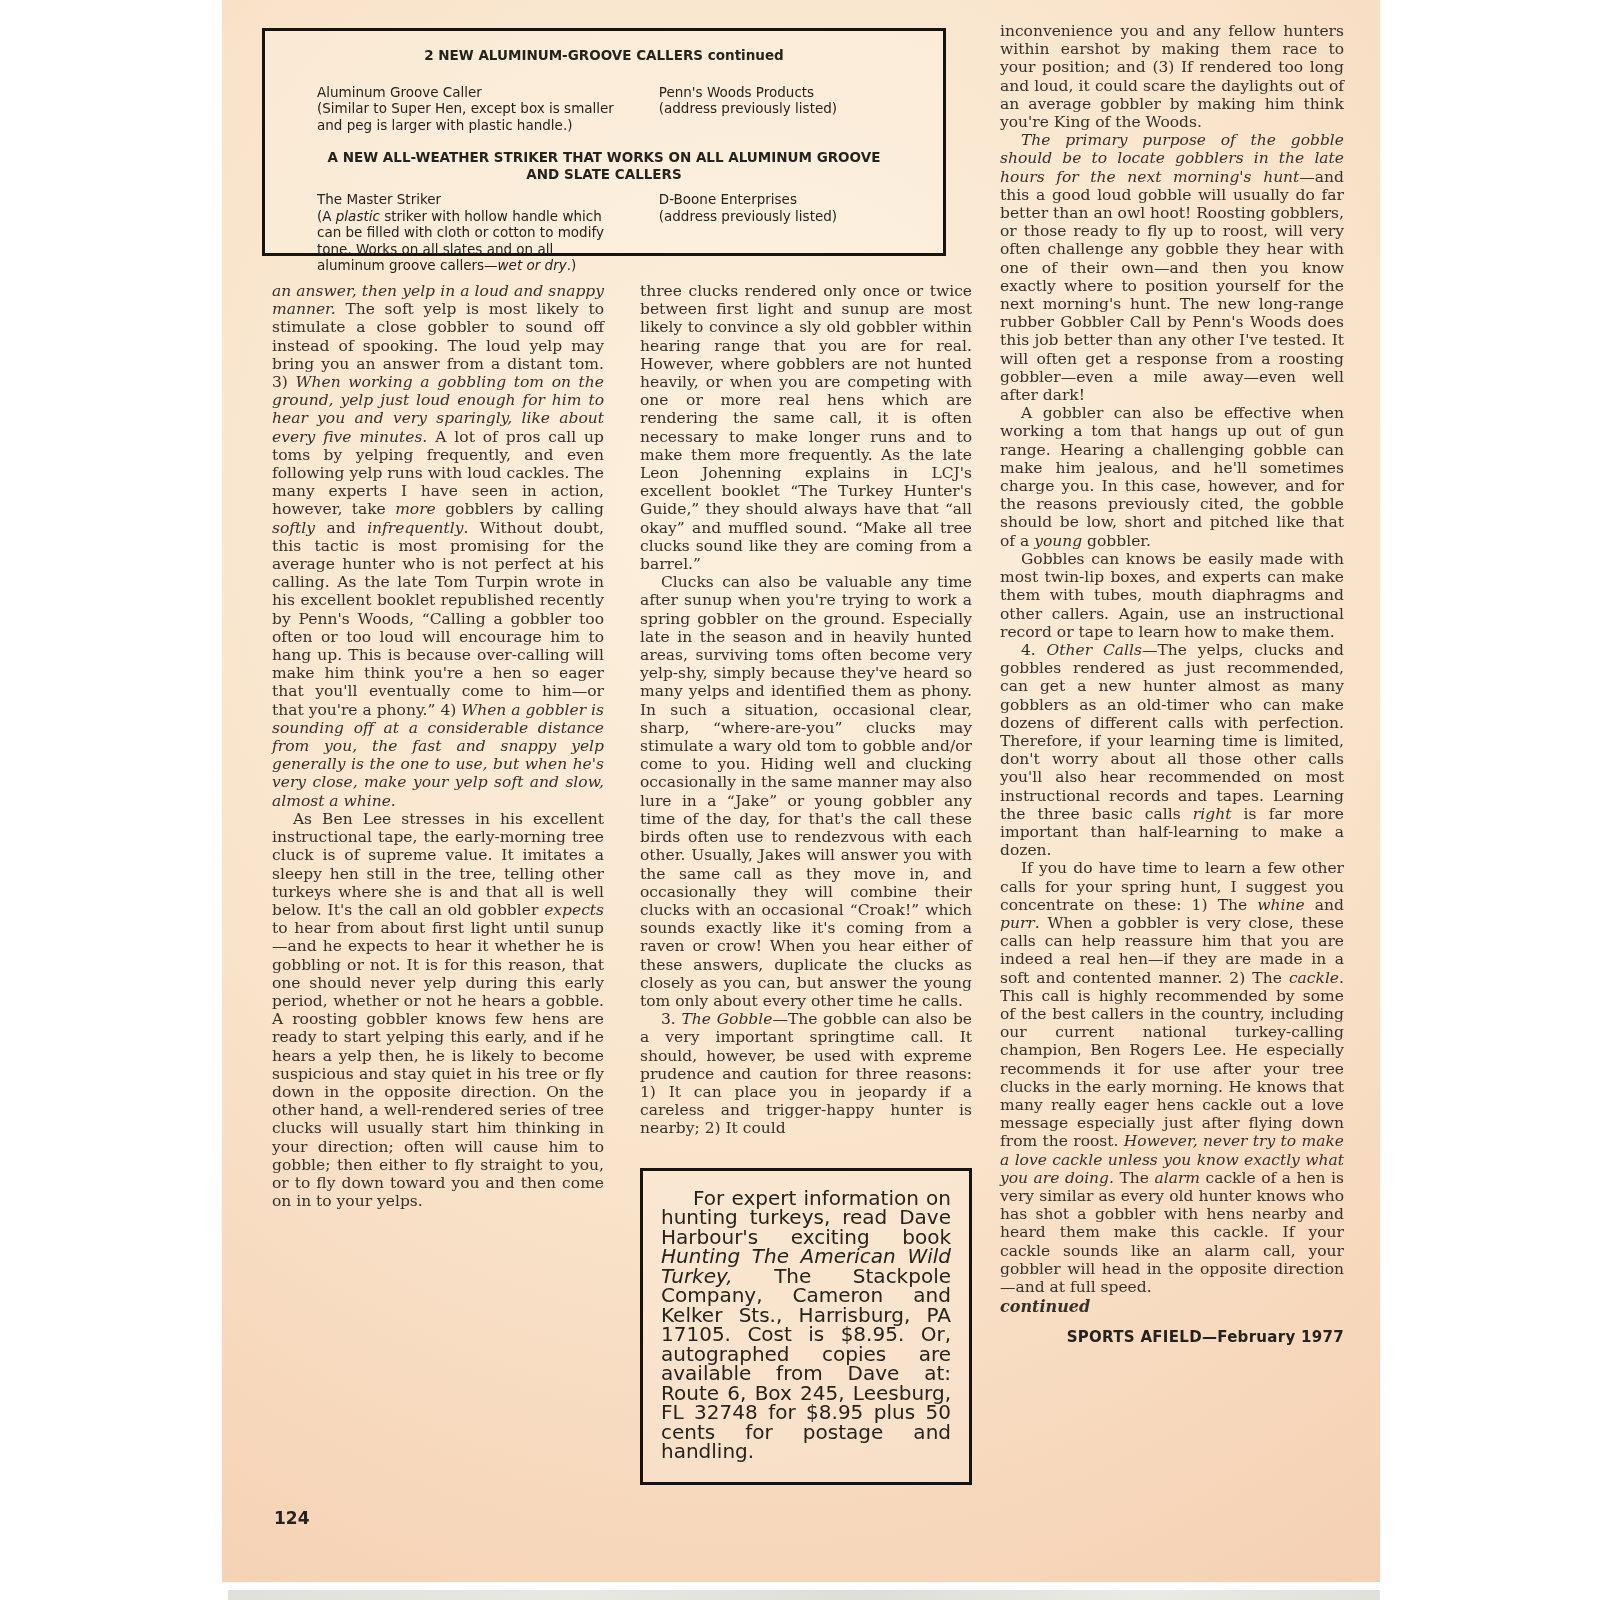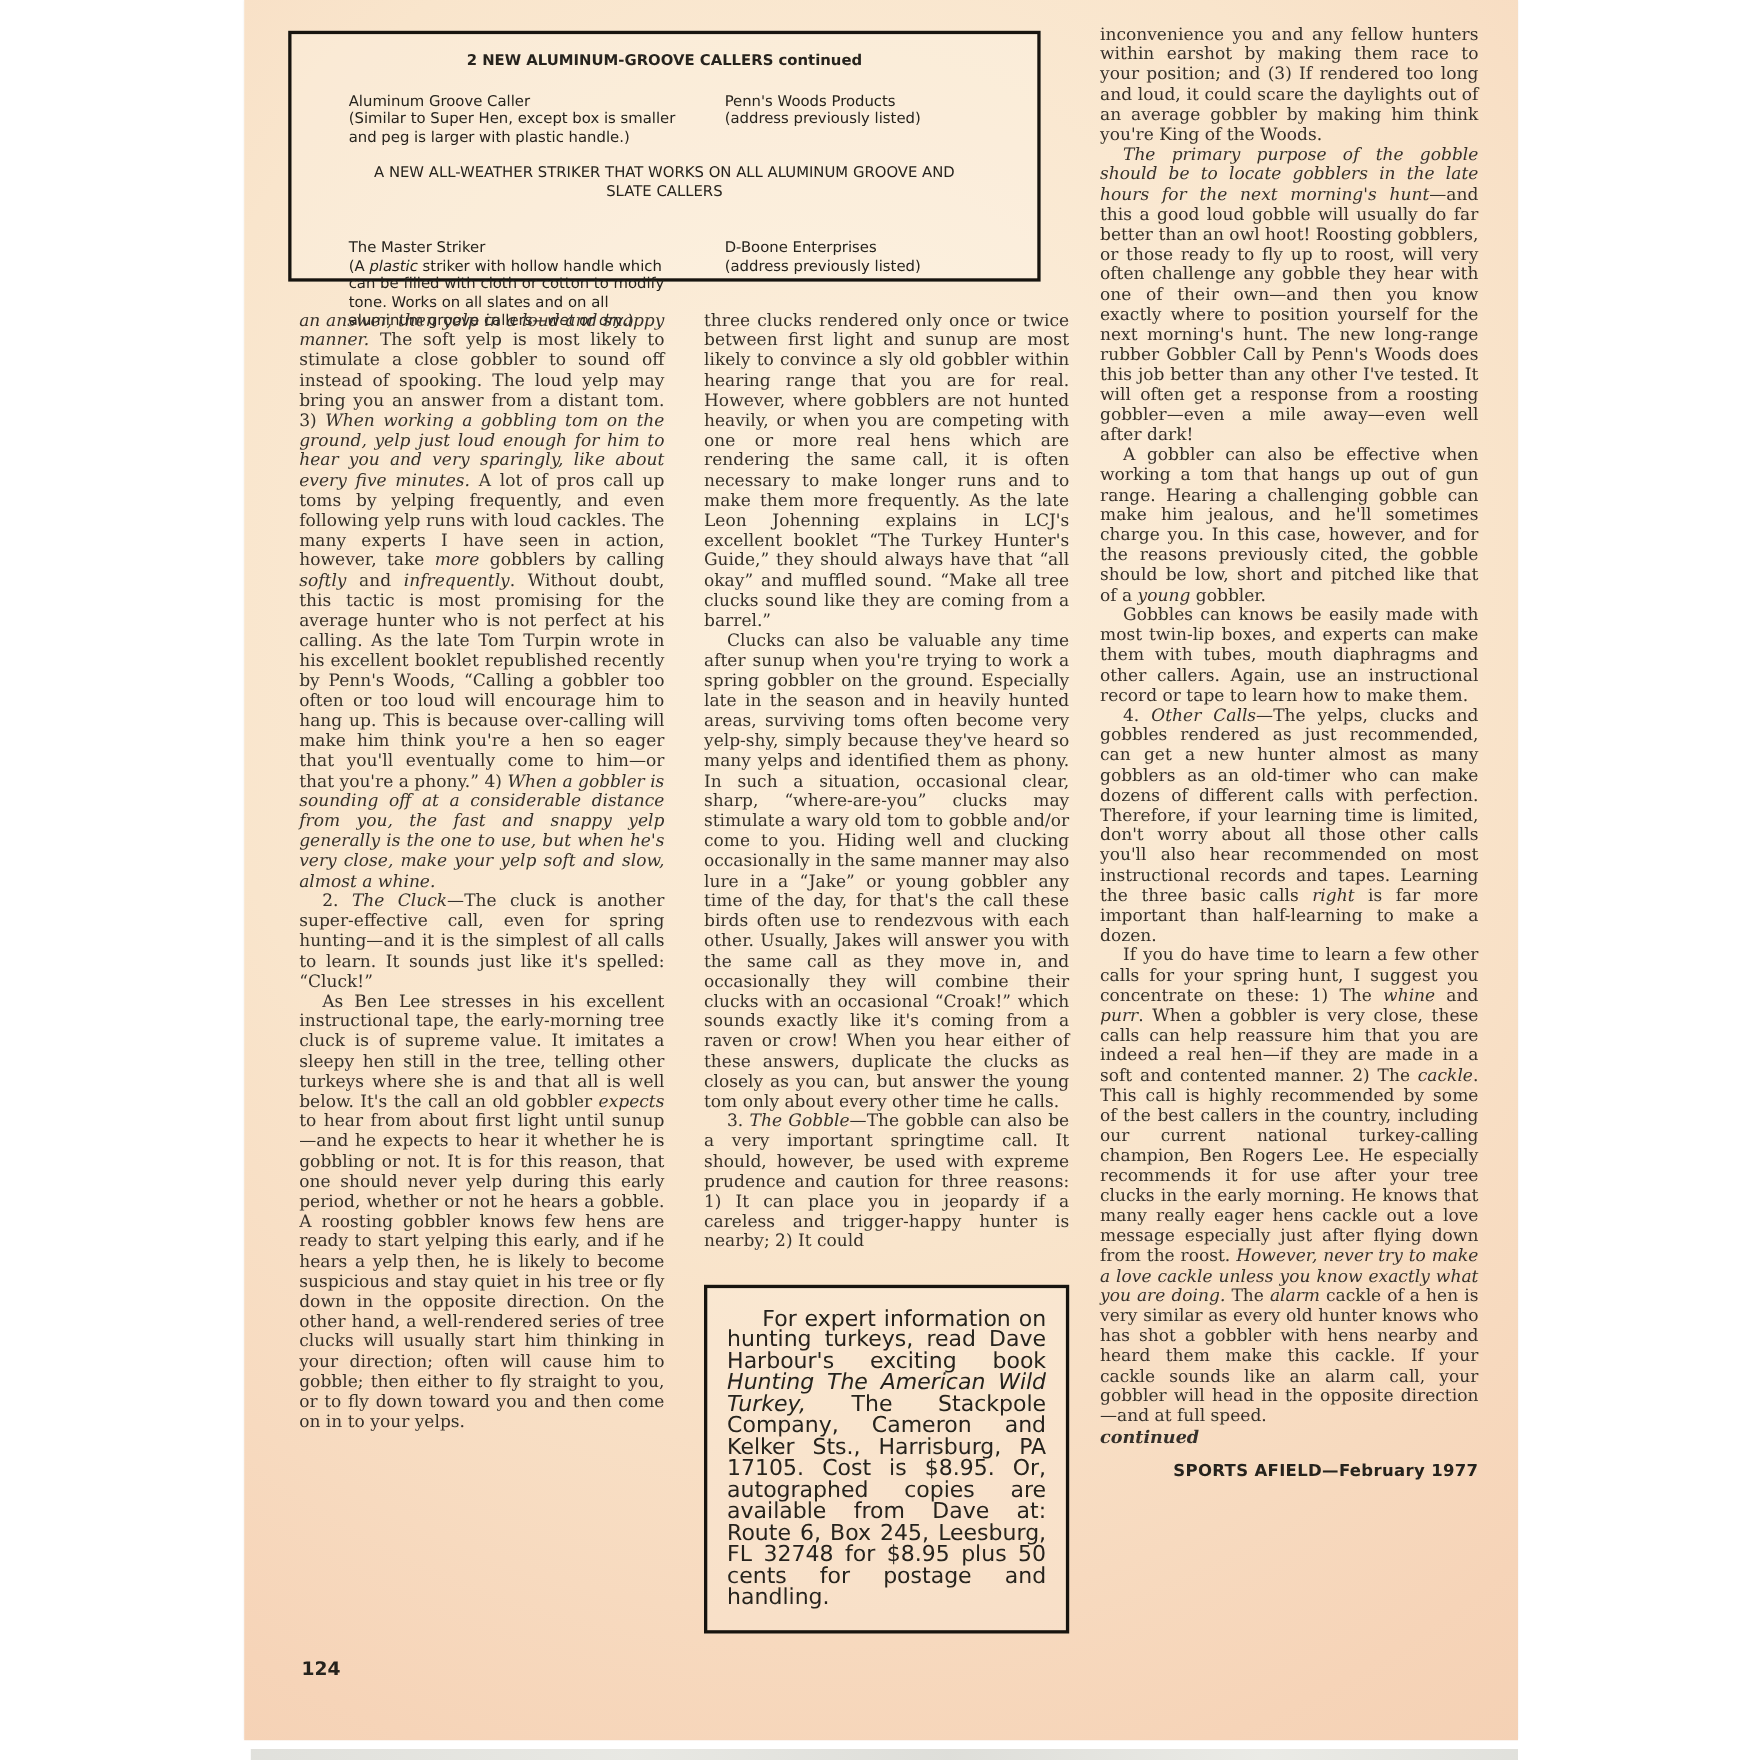--- a/index.html
+++ b/index.html
@@ -27,21 +27,21 @@
     border:3px solid #17140f;
     background:rgba(255,250,242,0.25);
     font-family:"DejaVu Sans","Liberation Sans",sans-serif;
     font-size:13.5px;line-height:16.5px;color:#26231d;
     padding:14px 26px;box-sizing:border-box;
   }
   .tb-title{font-weight:bold;text-align:center;font-size:13.5px;margin:2px 0 20px 0;}
   .tb-row{display:flex;margin:0 0 14px 26px;}
   .tb-cell-l{width:330px;}
   .tb-cell-r{width:260px;padding-left:14px;}
-  .tb-subtitle{font-weight:normal;text-align:center;margin:16px 30px 34px 30px;line-height:17px;}
+  .tb-subtitle{font-weight:bold;text-align:center;margin:16px 30px 8px 30px;line-height:17px;}
   
   .col{
     position:absolute;
     font-size:15.5px;line-height:18.2px;
     text-align:justify;
     color:#35302a;
   }
   .col1{left:50px;top:282px;width:332px;}
   .col2{left:418px;top:282px;width:332px;}
   .col3{left:778px;top:22px;width:344px;}
@@ -89,21 +89,20 @@
     <div class="tb-subtitle">A NEW ALL-WEATHER STRIKER THAT WORKS ON ALL ALUMINUM GROOVE AND SLATE CALLERS</div>
     <div class="tb-row">
       <div class="tb-cell-l">The Master Striker<br>(A <i>plastic</i> striker with hollow handle which<br>can be filled with cloth or cotton to modify<br>tone. Works on all slates and on all<br>aluminum groove callers—<i>wet or dry</i>.)</div>
       <div class="tb-cell-r">D-Boone Enterprises<br>(address previously listed)</div>
     </div>
   </div>
 
   <div class="col col1">
     <div>
         <p class="para cont"><i>an answer, then yelp in a loud and snappy manner.</i> The soft yelp is most likely to stimulate a close gobbler to sound off instead of spooking. The loud yelp may bring you an answer from a distant tom. 3) <i>When working a gobbling tom on the ground, yelp just loud enough for him to hear you and very sparingly, like about every five minutes.</i> A lot of pros call up toms by yelping frequently, and even following yelp runs with loud cackles. The many experts I have seen in action, however, take <i>more</i> gobblers by calling <i>softly</i> and <i>infrequently</i>. Without doubt, this tactic is most promising for the average hunter who is not perfect at his calling. As the late Tom Turpin wrote in his excellent booklet republished recently by Penn's Woods, “Calling a gobbler too often or too loud will encourage him to hang up. This is because over-calling will make him think you're a hen so eager that you'll eventually come to him—or that you're a phony.” 4) <i>When a gobbler is sounding off at a considerable distance from you, the fast and snappy yelp generally is the one to use, but when he's very close, make your yelp soft and slow, almost a whine.</i></p>
-        <p class="para">2. <i>The Cluck</i>—The cluck is another super-effective call, even for spring hunting—and it is the simplest of all calls to learn. It sounds just like it's spelled: “Cluck!”</p>
         <p class="para">As Ben Lee stresses in his excellent instructional tape, the early-morning tree cluck is of supreme value. It imitates a sleepy hen still in the tree, telling other turkeys where she is and that all is well below. It's the call an old gobbler <i>expects</i> to hear from about first light until sunup—and he expects to hear it whether he is gobbling or not. It is for this reason, that one should never yelp during this early period, whether or not he hears a gobble. A roosting gobbler knows few hens are ready to start yelping this early, and if he hears a yelp then, he is likely to become suspicious and stay quiet in his tree or fly down in the opposite direction. On the other hand, a well-rendered series of tree clucks will usually start him thinking in your direction; often will cause him to gobble; then either to fly straight to you, or to fly down toward you and then come on in to your yelps.</p>
       </div>
   </div>
 
   <div class="col col2">
     <div>
         <p class="para cont">three clucks rendered only once or twice between first light and sunup are most likely to convince a sly old gobbler within hearing range that you are for real. However, where gobblers are not hunted heavily, or when you are competing with one or more real hens which are rendering the same call, it is often necessary to make longer runs and to make them more frequently. As the late Leon Johenning explains in LCJ's excellent booklet “The Turkey Hunter's Guide,” they should always have that “all okay” and muffled sound. “Make all tree clucks sound like they are coming from a barrel.”</p>
         <p class="para">Clucks can also be valuable any time after sunup when you're trying to work a spring gobbler on the ground. Especially late in the season and in heavily hunted areas, surviving toms often become very yelp-shy, simply because they've heard so many yelps and identified them as phony. In such a situation, occasional clear, sharp, “where-are-you” clucks may stimulate a wary old tom to gobble and/or come to you. Hiding well and clucking occasionally in the same manner may also lure in a “Jake” or young gobbler any time of the day, for that's the call these birds often use to rendezvous with each other. Usually, Jakes will answer you with the same call as they move in, and occasionally they will combine their clucks with an occasional “Croak!” which sounds exactly like it's coming from a raven or crow! When you hear either of these answers, duplicate the clucks as closely as you can, but answer the young tom only about every other time he calls.</p>
         <p class="para">3. <i>The Gobble</i>—The gobble can also be a very important springtime call. It should, however, be used with expreme prudence and caution for three reasons: 1) It can place you in jeopardy if a careless and trigger-happy hunter is nearby; 2) It could</p>
       </div>

